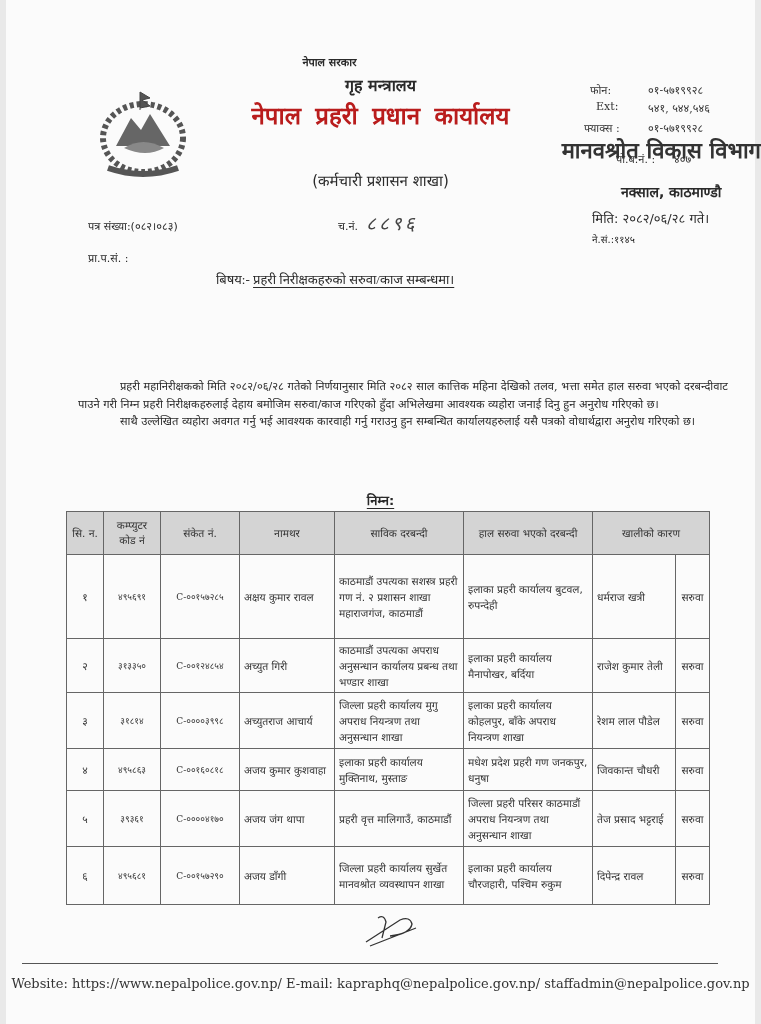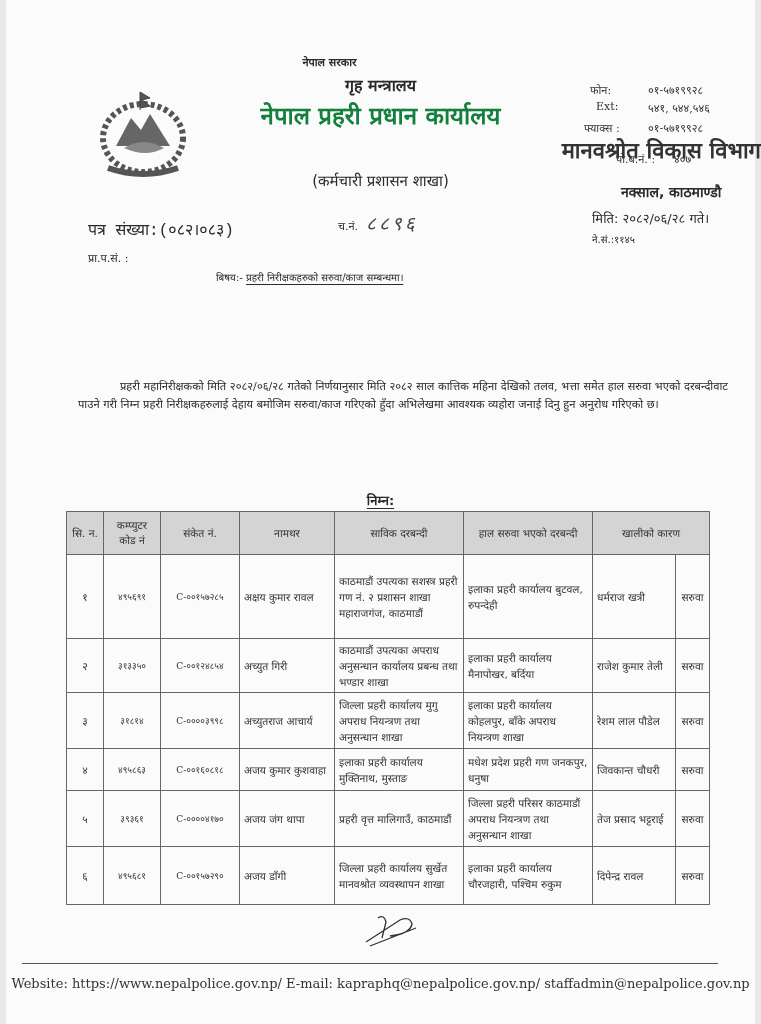--- a/index.html
+++ b/index.html
@@ -2,35 +2,35 @@
 <html><head>
 <meta charset="utf-8">
 <style>
   html, body { margin:0; padding:0; }
   body { width:761px; height:1024px; background:#e9e9e9; font-family:"DejaVu Sans", sans-serif; color:#2a2a2a; overflow:hidden; position:relative; }
   .page { position:absolute; left:6px; top:0; width:749px; height:1024px; background:#fbfbfb; }
   .abs { position:absolute; }
   .center { text-align:center; }
   .gov { left:0; width:659px; top:54px; font-size:11px; font-weight:bold; }
   .ministry { left:0; width:761px; top:74px; font-size:16px; font-weight:bold; }
-  .office1 { left:0; width:761px; top:98px; font-size:24px; font-weight:bold; color:#15803d; }
+  .office1 { left:0; width:761px; top:98px; font-size:24px; font-weight:bold; color:#b91c1c;font-family:Liberation Mono, monospace; }
   .office2 { left:0; width:761px; top:134px; font-size:22px; font-weight:bold; color:#333;text-align:right; }
   .section { left:0; width:761px; top:170px; font-size:15px; }
   .logo { left:86px; top:84px; width:114px; height:100px; }
   .contact { font-size:11px; color:#333; }
   .contact .lbl { position:absolute; }
   .contact .val { position:absolute; font-family:"DejaVu Serif", serif; }
   .addr { left:621px; top:182px; font-size:14px; font-weight:bold; }
   .date { left:592px; top:209px; font-size:13px; }
   .nesam { left:592px; top:232px; font-size:10px; }
-  .refno { left:88px; top:218px; font-size:16px;font-family:Liberation Mono, monospace; }
+  .refno { left:88px; top:218px; font-size:11px; }
   .chalani-lbl { left:338px; top:218px; font-size:11px; }
   .chalani-val { left:366px; top:210px; font-size:19px; font-family:"DejaVu Serif", serif; font-style:italic; color:#444; letter-spacing:3px; }
   .prapasam { left:88px; top:250px; font-size:11px; }
-  .subject { left:216px; top:270px; font-size:10px; }
+  .subject { left:216px; top:270px; font-size:13px;font-family:Liberation Serif, serif; }
   .subject u { text-decoration:underline; text-underline-offset:3px; }
   .recip { left:78px; top:319px; font-size:13px; line-height:22px; font-weight:bold; color:#333; }
   .recip .l2 { text-decoration:underline; text-underline-offset:3px; }
   .body-text { left:78px; top:378px; width:650px; font-size:11.2px; line-height:17.5px; text-align:justify; font-family:"DejaVu Serif", serif; }
   .body-text p { margin:0; text-indent:42px; }
   .nimna { left:0; width:761px; top:491px; font-size:13px; font-weight:bold; }
   .nimna span { text-decoration:underline; text-underline-offset:3px; }
   table.transfers { position:absolute; left:66px; top:511px; border-collapse:collapse; font-size:10.5px; color:#333; }
   table.transfers th, table.transfers td { border:1px solid #666; padding:2px 4px; vertical-align:middle; }
   table.transfers th { background:#d4d4d4; font-weight:normal; text-align:center; height:38px; line-height:15px; }
@@ -82,20 +82,21 @@
 <div class="abs subject">
   <span>बिषय:-</span>
   <u>प्रहरी निरीक्षकहरुको सरुवा/काज सम्बन्धमा।</u>
 </div>
 
 <div class="abs recip">
 </div>
 
 <div class="abs body-text">
   <p>प्रहरी महानिरीक्षकको मिति २०८२/०६/२८ गतेको निर्णयानुसार मिति २०८२ साल कात्तिक महिना देखिको तलव, भत्ता समेत हाल सरुवा भएको दरबन्दीवाट पाउने गरी निम्न प्रहरी निरीक्षकहरुलाई देहाय बमोजिम सरुवा/काज गरिएको हुँदा अभिलेखमा आवश्यक व्यहोरा जनाई दिनु हुन अनुरोध गरिएको छ।</p>
+  <p>साथै उल्लेखित व्यहोरा अवगत गर्नु भई आवश्यक कारवाही गर्नु गराउनु हुन सम्बन्धित कार्यालयहरुलाई यसै पत्रको वोधार्थद्वारा अनुरोध गरिएको छ।</p>
 </div>
 
 <div class="abs center nimna"><span>निम्न:</span></div>
 
 <table class="transfers">
   <thead>
     <tr>
       <th style="width:28px">सि. न.</th>
       <th style="width:48px">कम्प्युटर कोड नं</th>
       <th style="width:70px">संकेत नं.</th>

